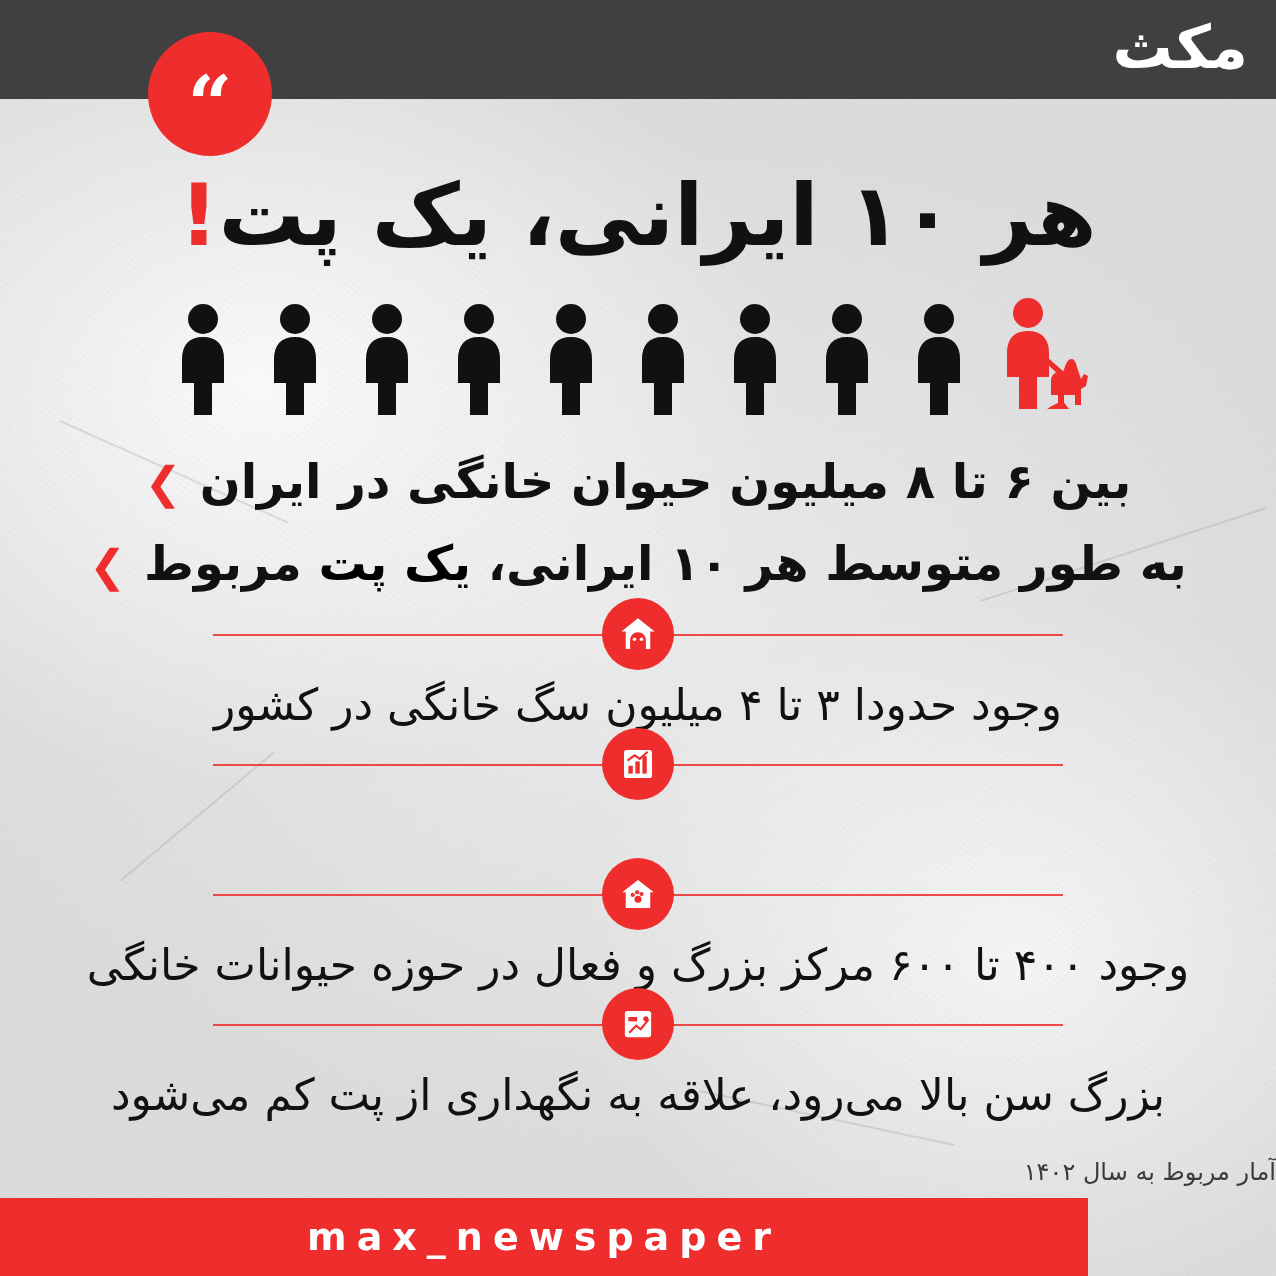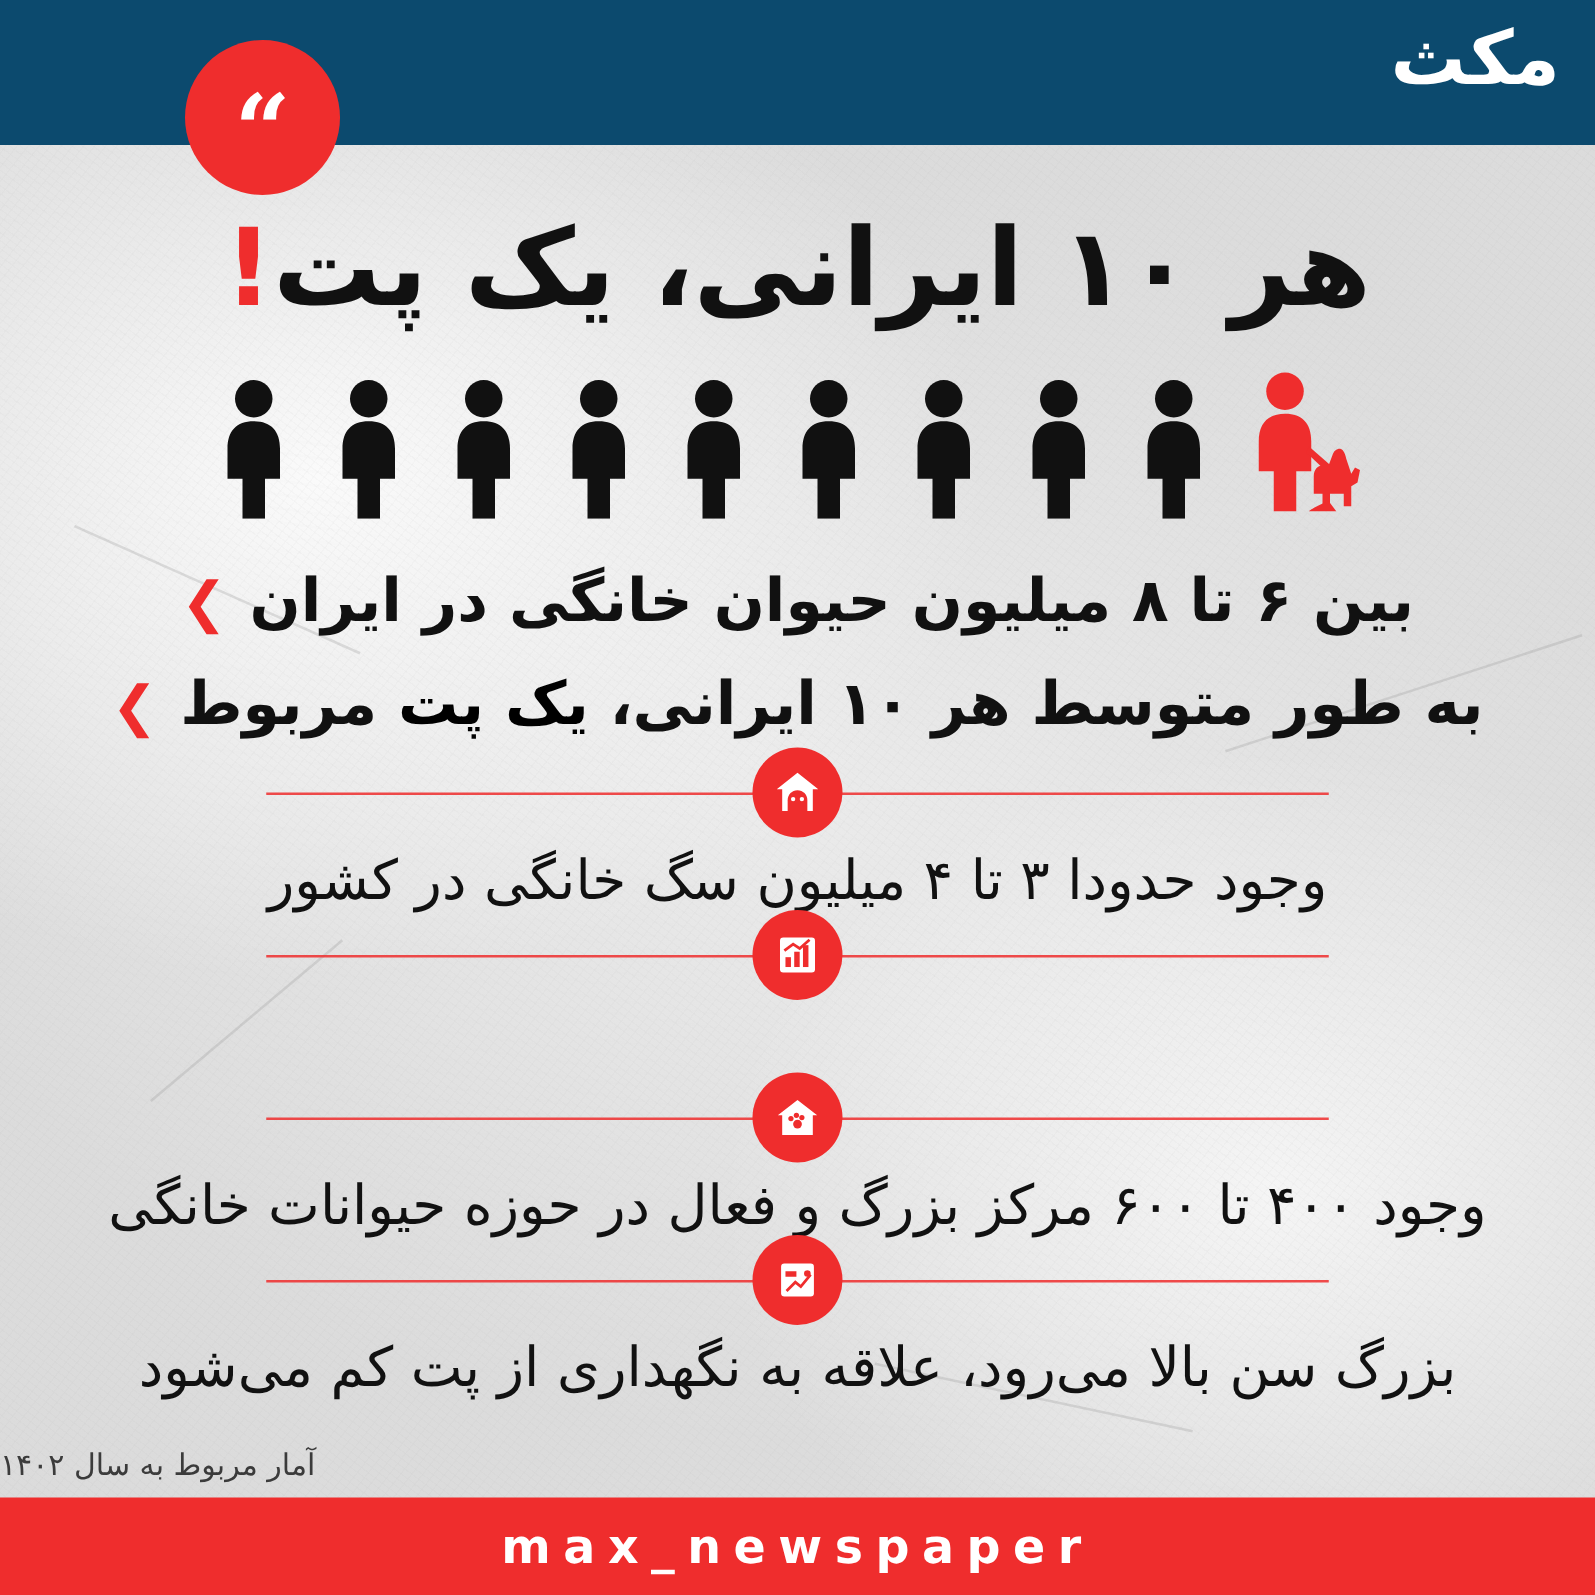--- a/index.html
+++ b/index.html
@@ -42,22 +42,22 @@
     position: absolute;
     background: rgba(150,150,150,0.28);
     transform-origin: 0 0;
   }
 
   
   .topbar {
     position: absolute;
     left: 0; top: 0;
     width: 1276px;
-    height: 116px;
-    background: #0c4a6e;
+    height: 99px;
+    background: #404040;
     z-index: 5;
   }
   .brand {
     position: absolute;
     right: 28px;
     top: 14px;
     font-size: 60px;
     font-weight: 700;
     color: #ffffff;
     letter-spacing: -2px;
@@ -191,32 +191,32 @@
     font-weight: 400;
     color: #111111;
     line-height: 1.5;
   }
 
   
   .footnote {
     position: absolute;
     top: 1158px;
     right: 0; left: 0;
-    text-align: left;
+    text-align: right;
     font-size: 24px;
     color: #3b3b3b;
     direction: rtl;
   }
 
   
   .bottombar {
     position: absolute;
     left: 0;
     bottom: 0;
-    width: 1276px;
+    width: 1088px;
     height: 78px;
     background: #ef2d2d;
     display: flex;
     align-items: center;
     justify-content: center;
     z-index: 5;
   }
   .bottombar span {
     color: #ffffff;
     font-size: 38px;

